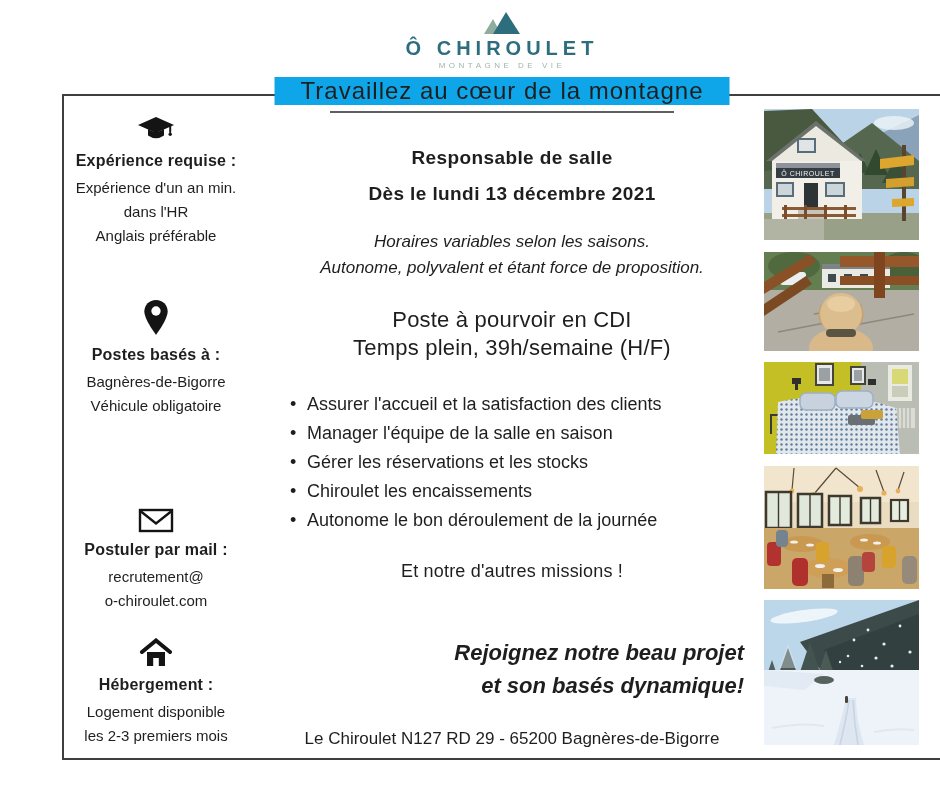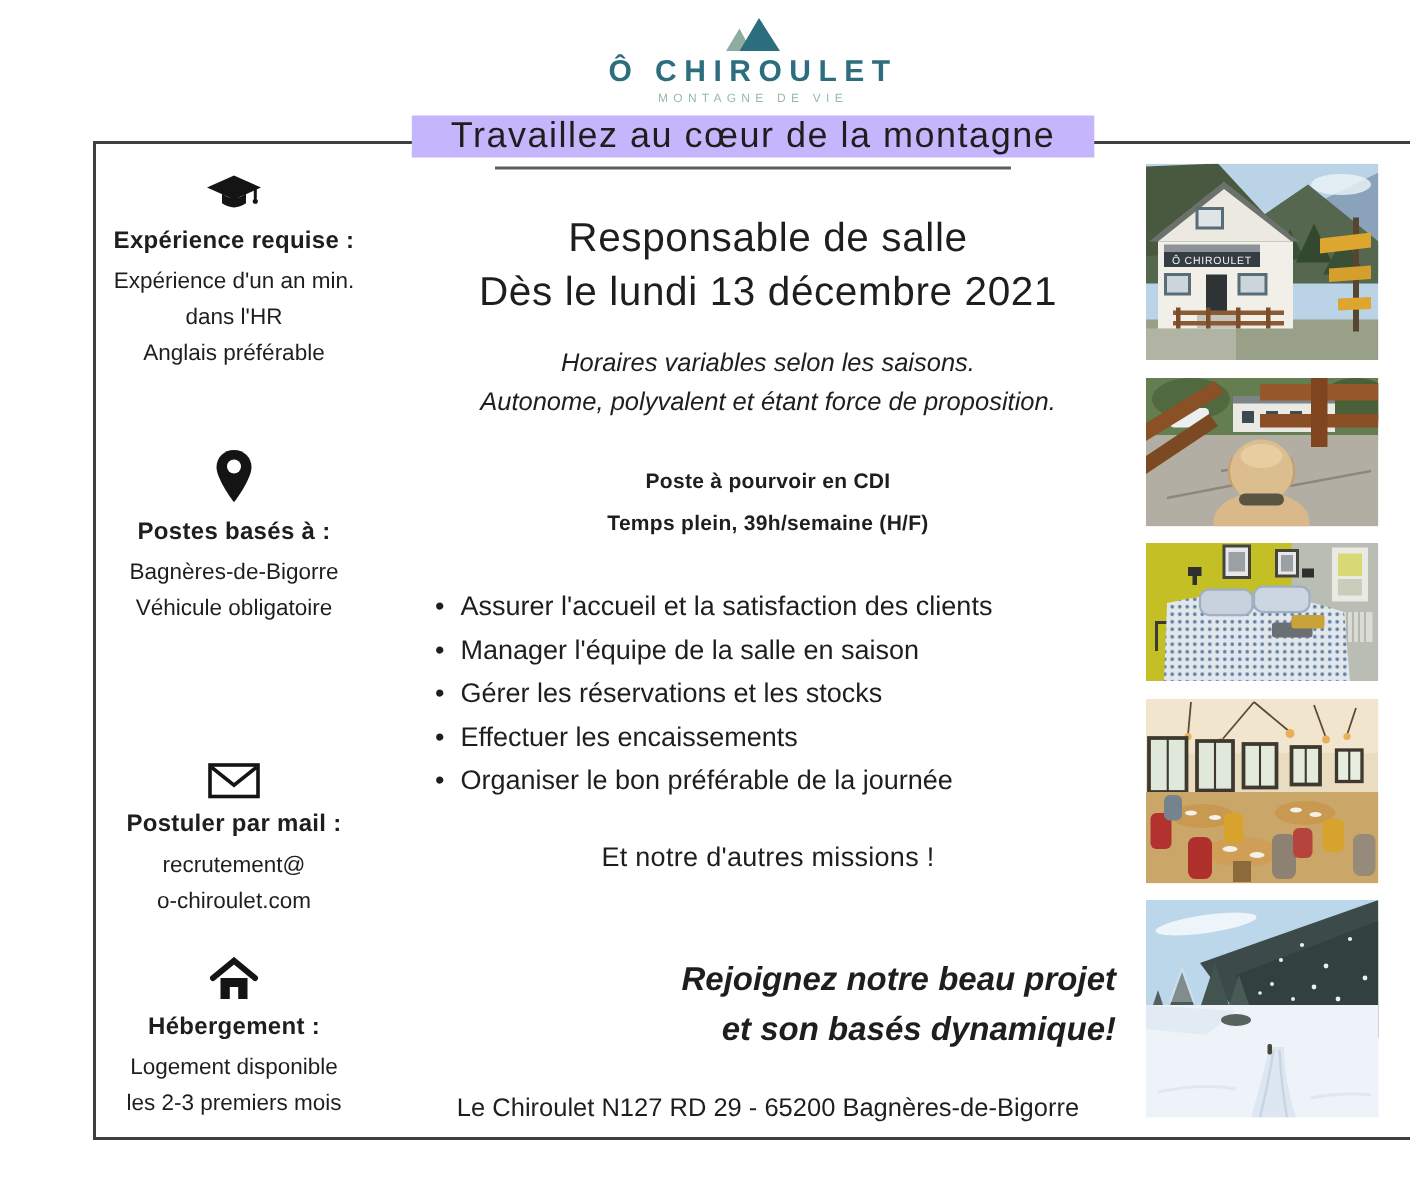--- a/index.html
+++ b/index.html
@@ -9,37 +9,37 @@
   
   .logo{position:absolute;top:10px;left:0;width:100%;text-align:center;line-height:1;}
   .logo svg{display:block;margin:0 auto 2px auto;}
   .logo-name{color:#2d6e7e;font-size:20px;font-weight:bold;letter-spacing:5px;}
   .logo-tagline{color:#9cb7ab;font-size:8px;letter-spacing:3.5px;margin-top:4px;}
 
   
   .frame{position:absolute;left:30px;top:94px;width:880px;height:666px;
          border:2px solid #3f3f3f;box-sizing:border-box;z-index:1;}
   .main-heading{position:absolute;top:77px;left:50%;transform:translateX(-50%);
-         background:#c4b5fd;padding:0 26px;font-size:24px;letter-spacing:1px;
+         background:#0ea5e9;padding:0 26px;font-size:24px;letter-spacing:1px;
          white-space:nowrap;z-index:2;}
   .heading-underline{position:absolute;top:111px;left:50%;transform:translateX(-50%);
          width:344px;height:2px;background:#5f5f5f;z-index:2;}
 
   
   .side-section{position:absolute;left:34px;width:180px;text-align:center;z-index:2;}
   .side-section .icon{display:block;margin:0 auto 8px auto;}
   .side-title{font-size:16px;font-weight:bold;margin:0 0 6px 0;letter-spacing:.2px;}
   .side-line{font-size:15px;line-height:24px;margin:0;}
 
   
   .main{position:absolute;left:248px;top:0;width:464px;height:788px;z-index:2;}
   .main > *{position:absolute;left:0;width:100%;text-align:center;margin:0;}
-  .job-title{top:140px;font-size:27px;font-weight:normal;line-height:36px;letter-spacing:.4px;}
+  .job-title{top:140px;font-size:19px;font-weight:bold;line-height:36px;letter-spacing:.4px;}
   .profile{top:229px;font-size:17px;font-style:italic;line-height:26px;}
-  .contract{top:306px;font-size:14px;font-weight:bold;line-height:28px;letter-spacing:.2px;}
+  .contract{top:306px;font-size:22px;font-weight:normal;line-height:28px;letter-spacing:.2px;}
   .duties{top:390px;text-align:left;list-style:none;padding:0 0 0 10px;box-sizing:border-box;}
   .duties li{position:relative;padding-left:17px;font-size:18px;line-height:29px;}
   .duties li::before{content:"•";position:absolute;left:0;top:0;font-size:18px;}
   .more{top:561px;font-size:18px;letter-spacing:.2px;}
   .closing{top:636px;font-size:22px;font-weight:bold;font-style:italic;line-height:33px;text-align:right;}
   .address{top:729px;font-size:17px;}
 
   
   .photos{position:absolute;left:732px;top:0;width:155px;z-index:2;}
   .photo{position:absolute;left:0;width:155px;overflow:hidden;}
@@ -122,22 +122,22 @@
       <span style="display:block">Autonome, polyvalent et étant force de proposition.</span>
     </p>
     <div class="contract">
       <span style="display:block">Poste à pourvoir en CDI</span>
       <span style="display:block">Temps plein, 39h/semaine (H/F)</span>
     </div>
     <ul class="duties">
       <li>Assurer l'accueil et la satisfaction des clients</li>
       <li>Manager l'équipe de la salle en saison</li>
       <li>Gérer les réservations et les stocks</li>
-      <li>Effectuer les encaissements</li>
-      <li>Organiser le bon préférable de la journée</li>
+      <li>Chiroulet les encaissements</li>
+      <li>Autonome le bon déroulement de la journée</li>
     </ul>
     <p class="more">Et notre d'autres missions !</p>
     <div class="closing">
       <span style="display:block">Rejoignez notre beau projet</span>
       <span style="display:block">et son basés dynamique!</span>
     </div>
     <p class="address">Le Chiroulet N127 RD 29 - 65200 Bagnères-de-Bigorre</p>
   </main>
 
   <div class="photos">

